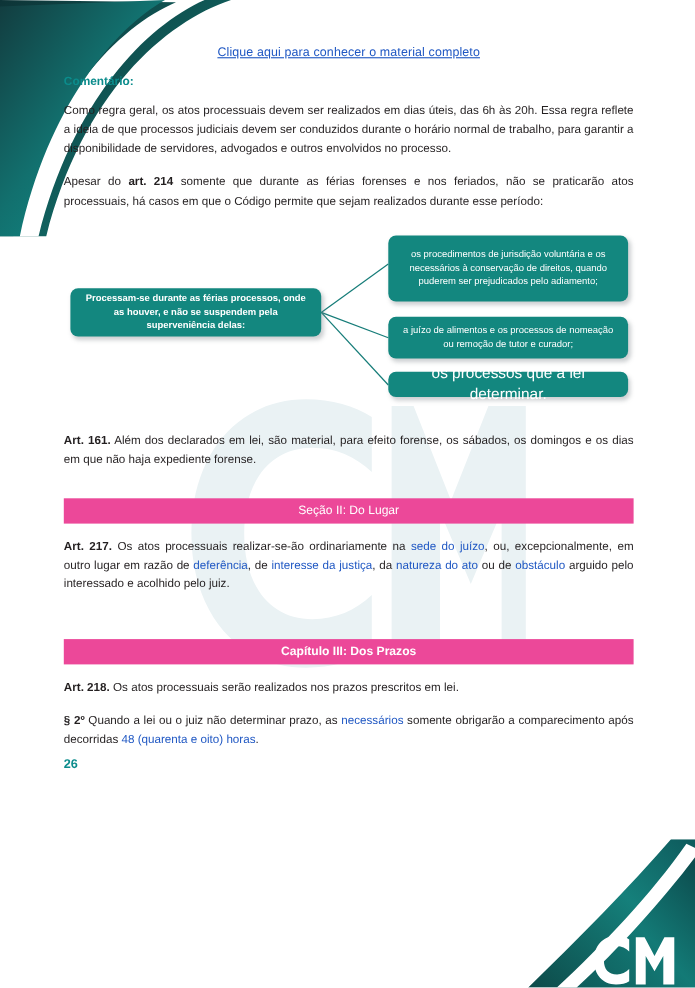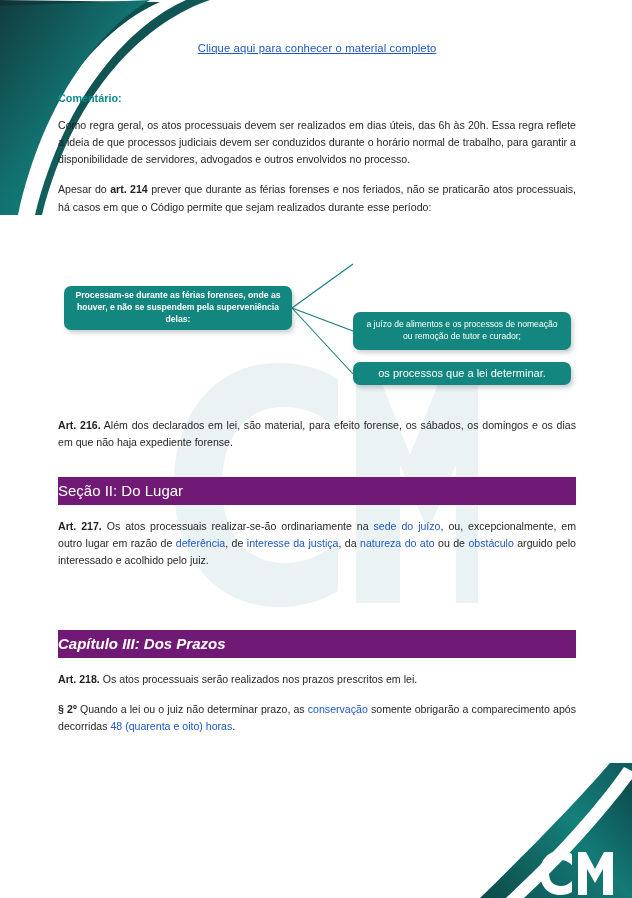--- a/index.html
+++ b/index.html
@@ -65,21 +65,21 @@
     color: #1f57c3;
     text-decoration: underline;
     font-size: 11.3px;
     letter-spacing: 0.01em;
   }
 
   .heading-teal {
     color: #0b8c8c;
     font-weight: bold;
     font-size: 10.8px;
-    margin-top: 36px;
+    margin-top: 12px;
   }
 
   p.body-par {
     font-size: 10.6px;
     line-height: 1.62;
     text-align: justify;
     margin: 13px 0 0 0;
     color: #231f20;
   }
 
@@ -134,35 +134,36 @@
     top: 78px;
     width: 218px;
     height: 38px;
     font-size: 8.6px;
   }
   #dbox-3 {
     left: 295px;
     top: 128px;
     width: 218px;
     height: 23px;
+    font-size: 14px;
+  }
+
+  
+  .banner {
+    background: #ec4899;
+    color: #ffffff;
+    text-align: center;
     font-size: 11px;
-  }
-
-  
-  .banner {
-    background: #701a75;
-    color: #ffffff;
-    font-size: 15px;
     padding: 5px 0 6px 0;
     box-sizing: border-box;
     width: 100%;
   }
   .banner.bold { font-weight: bold; }
   .banner-gap-top { margin-top: 26px; }
-  .banner-gap-top-lg { margin-top: 60px; font-style: italic; }
+  .banner-gap-top-lg { margin-top: 40px; }
 
   .page-number {
     color: #0b8c8c;
     font-weight: bold;
     font-size: 11.5px;
     margin-top: 8px;
   }
 </style>
 </head>
 <body>
@@ -220,43 +221,45 @@
   <div id="content">
 
     <div class="doc-link-wrap">
       <a href="#" class="doc-link">Clique aqui para conhecer o material completo</a>
     </div>
 
     <div class="heading-teal">Comentário:</div>
 
     <p class="body-par">Como regra geral, os atos processuais devem ser realizados em dias úteis, das 6h às 20h. Essa regra reflete a ideia de que processos judiciais devem ser conduzidos durante o horário normal de trabalho, para garantir a disponibilidade de servidores, advogados e outros envolvidos no processo.</p>
 
-    <p class="body-par"><span>Apesar do </span><b class="art-ref">art. 214</b><span> prever que durante as férias forenses e nos feriados, não se praticarão atos processuais, há casos em que o Código permite que sejam realizados durante esse período:</span></p>
+    <p class="body-par"><span>Apesar do </span><b class="art-ref">art. 214</b><span> somente que durante as férias forenses e nos feriados, não se praticarão atos processuais, há casos em que o Código permite que sejam realizados durante esse período:</span></p>
 
     <div id="diagram">
       <svg class="connectors" viewBox="0 0 518 170" xmlns="http://www.w3.org/2000/svg">
         <line x1="234" y1="74" x2="295" y2="30" stroke="#157c78" stroke-width="1.1"></line>
         <line x1="234" y1="74" x2="295" y2="97" stroke="#157c78" stroke-width="1.1"></line>
         <line x1="234" y1="74" x2="295" y2="140" stroke="#157c78" stroke-width="1.1"></line>
       </svg>
 
-      <div class="dbox" id="dbox-main">Processam-se durante as férias forenses, onde as houver, e não se suspendem pela superveniência delas:</div>
+      <div class="dbox" id="dbox-main">Processam-se durante as férias processos, onde as houver, e não se suspendem pela superveniência delas:</div>
+      <div class="dbox" id="dbox-1">os procedimentos de jurisdição voluntária e os necessários à conservação de direitos, quando puderem ser prejudicados pelo adiamento;</div>
       <div class="dbox" id="dbox-2">a juízo de alimentos e os processos de nomeação ou remoção de tutor e curador;</div>
       <div class="dbox" id="dbox-3">os processos que a lei determinar.</div>
     </div>
 
-    <p class="body-par"><b class="art-ref">Art. 216.</b><span> Além dos declarados em lei, são material, para efeito forense, os sábados, os domingos e os dias em que não haja expediente forense.</span></p>
+    <p class="body-par"><b class="art-ref">Art. 161.</b><span> Além dos declarados em lei, são material, para efeito forense, os sábados, os domingos e os dias em que não haja expediente forense.</span></p>
 
     <div class="banner banner-gap-top">Seção II: Do Lugar</div>
 
     <p class="body-par"><b class="art-ref">Art. 217.</b><span> Os atos processuais realizar-se-ão ordinariamente na </span><span class="blue-term">sede do juízo</span><span>, ou, excepcionalmente, em outro lugar em razão de </span><span class="blue-term">deferência</span><span>, de </span><span class="blue-term">interesse da justiça</span><span>, da </span><span class="blue-term">natureza do ato</span><span> ou de </span><span class="blue-term">obstáculo</span><span> arguido pelo interessado e acolhido pelo juiz.</span></p>
 
     <div class="banner bold banner-gap-top-lg">Capítulo III: Dos Prazos</div>
 
 
     <p class="body-par"><b class="art-ref">Art. 218.</b><span> Os atos processuais serão realizados nos prazos prescritos em lei.</span></p>
 
 
-    <p class="body-par"><b class="art-ref">§ 2º</b><span> Quando a lei ou o juiz não determinar prazo, as </span><span class="blue-term">conservação</span><span> somente obrigarão a comparecimento após decorridas </span><span class="blue-term">48 (quarenta e oito) horas</span><span>.</span></p>
-
+    <p class="body-par"><b class="art-ref">§ 2º</b><span> Quando a lei ou o juiz não determinar prazo, as </span><span class="blue-term">necessários</span><span> somente obrigarão a comparecimento após decorridas </span><span class="blue-term">48 (quarenta e oito) horas</span><span>.</span></p>
+
+    <div class="page-number">26</div>
 
   </div>
 </div>
 
 </body></html>

